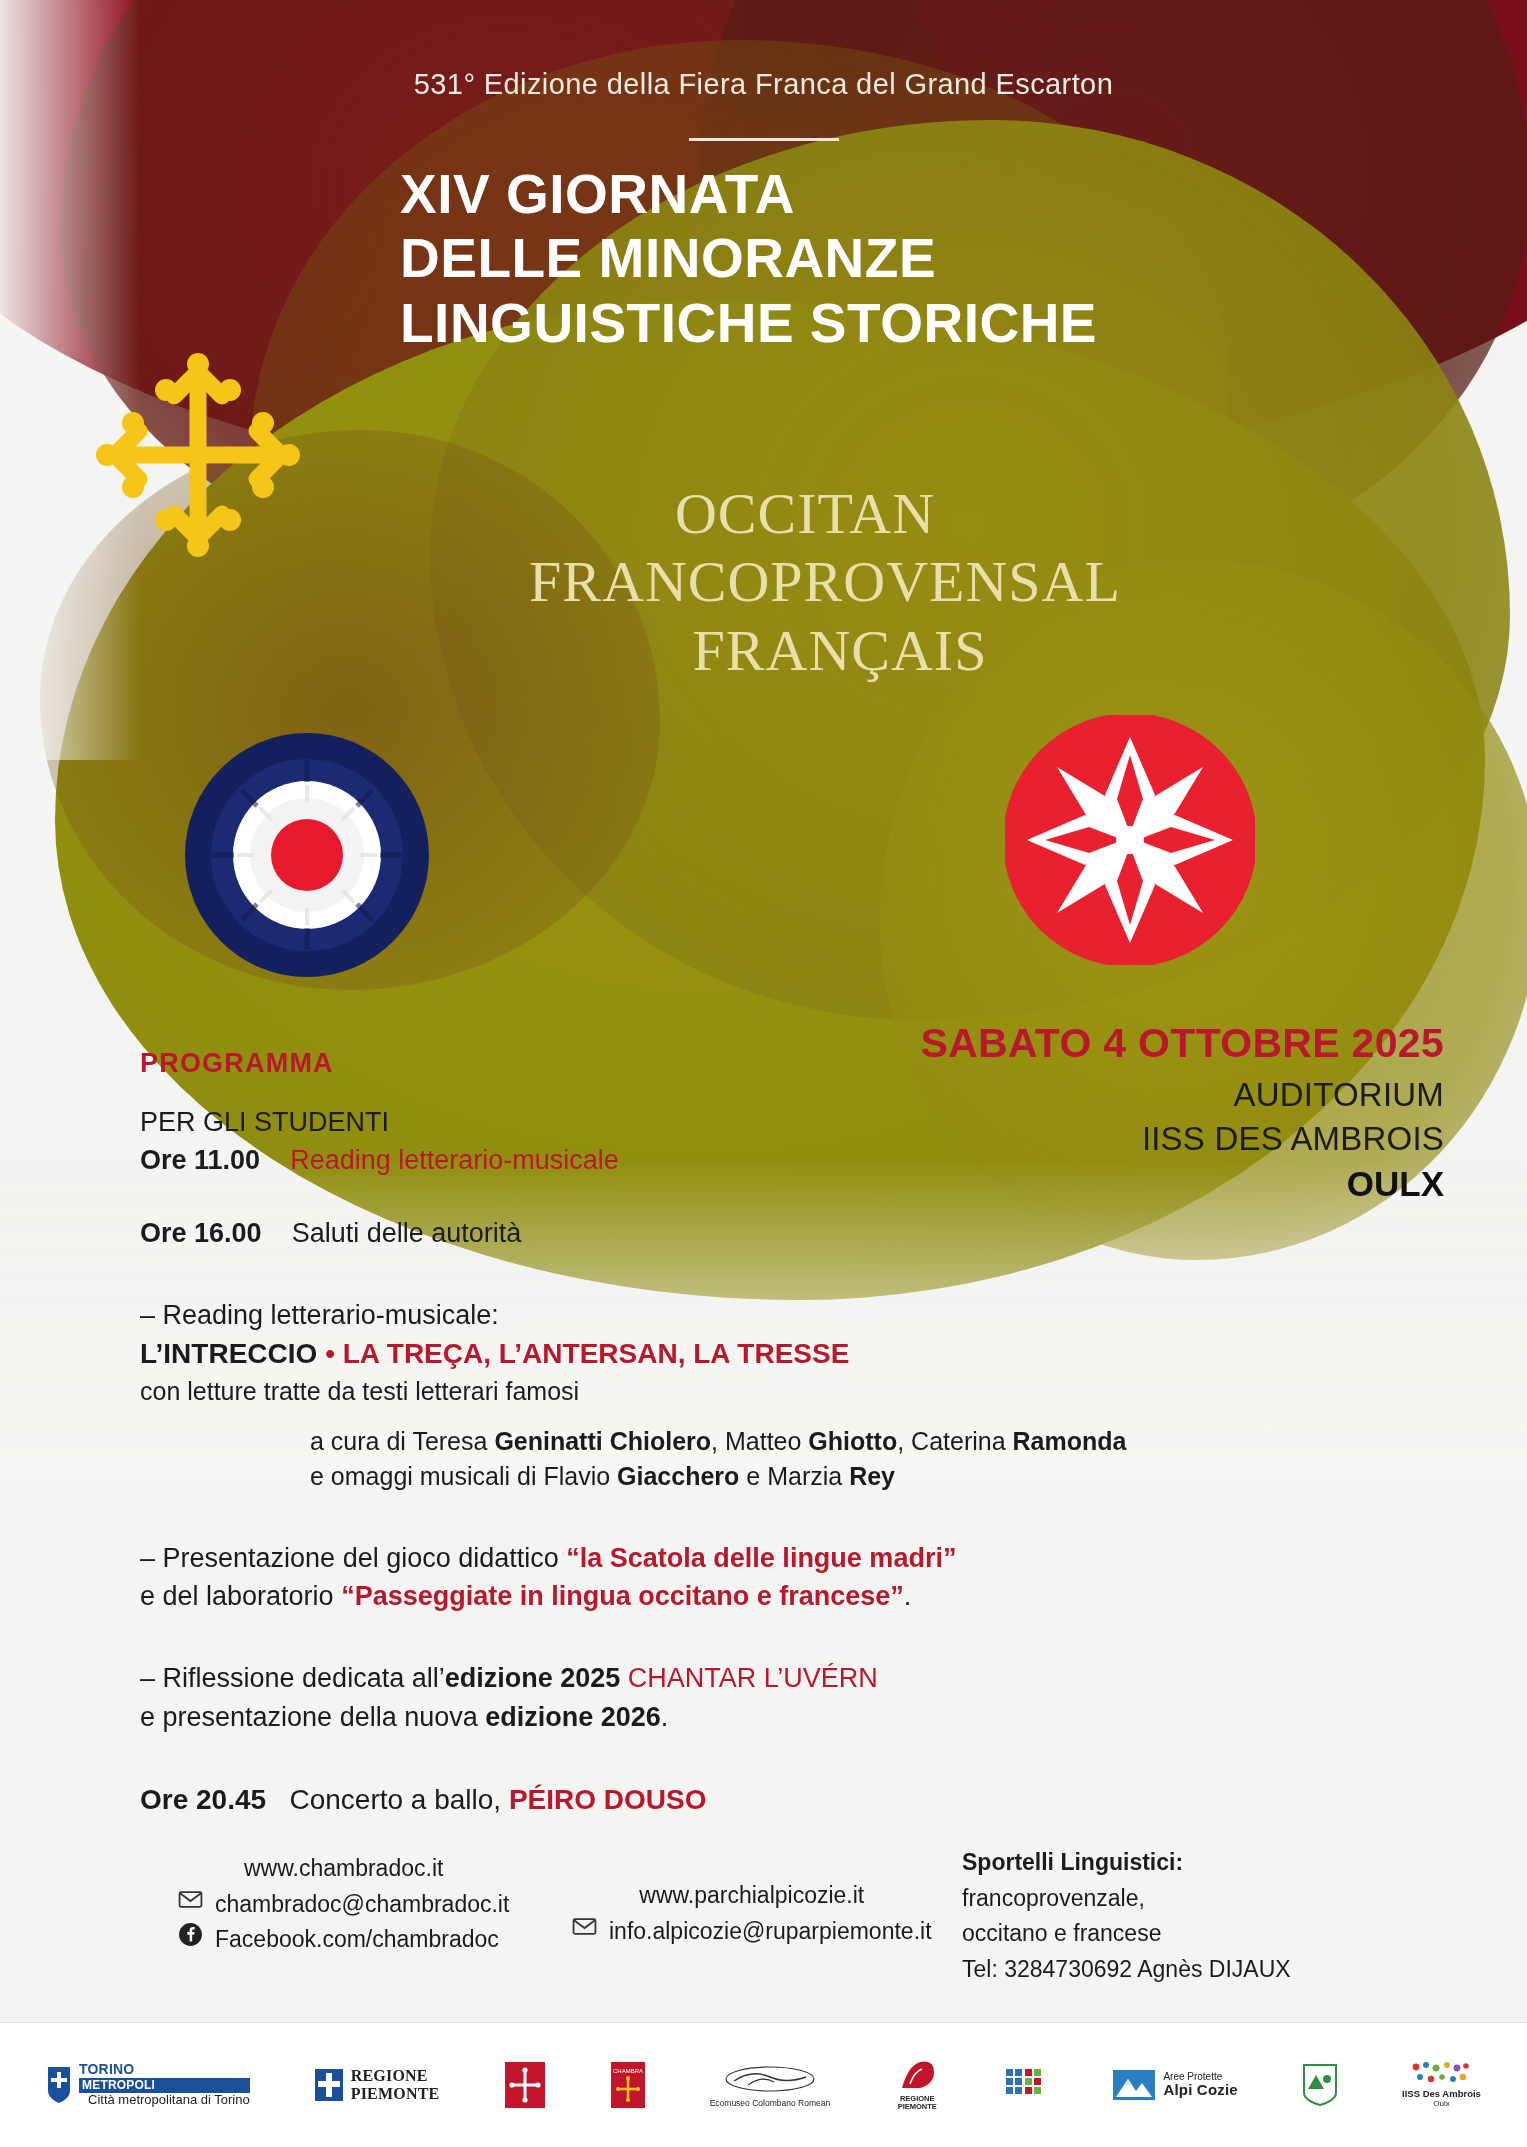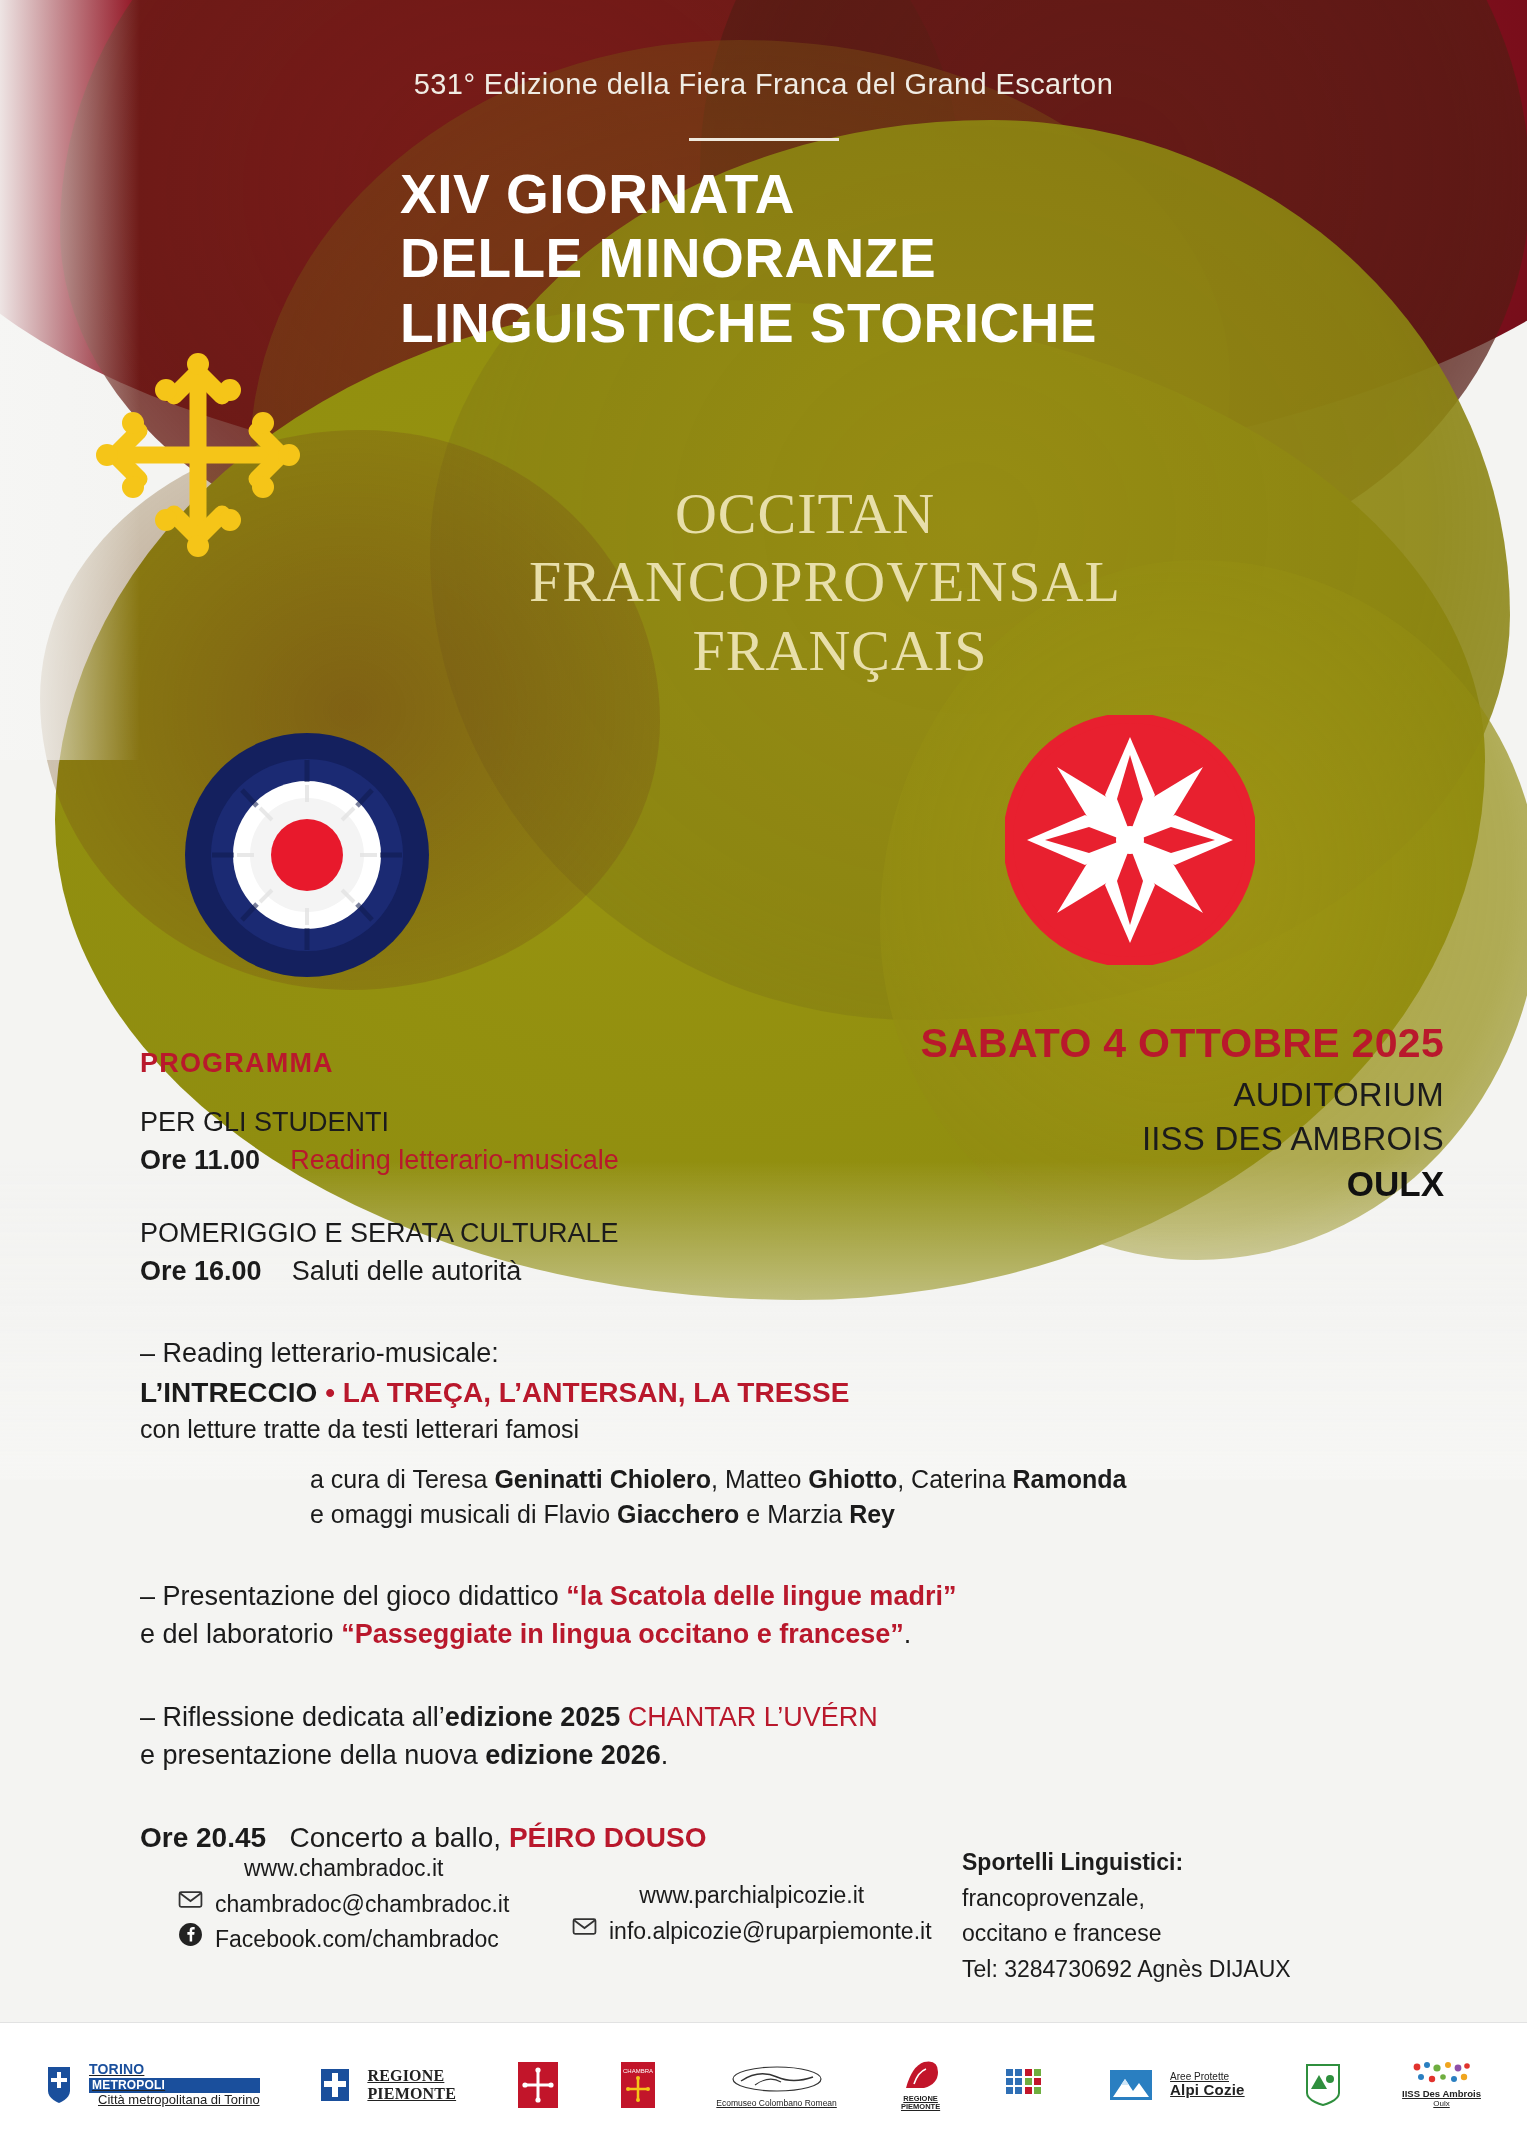--- a/index.html
+++ b/index.html
@@ -232,25 +232,24 @@
     border-top: 1px solid #e2e2e2;
     display: flex;
     align-items: center;
     justify-content: space-between;
     padding: 0 46px;
     box-sizing: border-box;
   }
   .logo {
     display: flex;
     align-items: center;
-    gap: 17px;
+    gap: 7px;
     font-size: 11px;
     color: #222;
     line-height: 1.12;
-    text-decoration: underline;
   }
   .logo .lg-txt { font-weight: bold; letter-spacing: 0.2px; }
   .logo .lg-sub { font-weight: normal; font-size: 13px; padding-left: 9px; }
 </style>
 </head>
 <body>
 
 <div id="poster">
 
   <div class="bg-layer">
@@ -367,21 +366,20 @@
     <div class="prog-title">PROGRAMMA</div>
 
     <div class="line">PER GLI STUDENTI</div>
     <div class="line">
       <span class="bold">Ore 11.00</span>
       <span>&nbsp;&nbsp;&nbsp;</span><span class="red">Reading letterario-musicale</span>
     </div>
 
     <div class="spacer-md"></div>
 
-    <div class="line">POMERIGGIO E SERATA CULTURALE</div>
     <div class="line">
       <span class="bold">Ore 16.00</span>
       <span>&nbsp;&nbsp;&nbsp;</span><span>Saluti delle autorità</span>
     </div>
 
     <div class="spacer-lg"></div>
 
     <div class="line">– Reading letterario-musicale:</div>
     <div class="line lg">
       <span class="bold">L’INTRECCIO</span>

